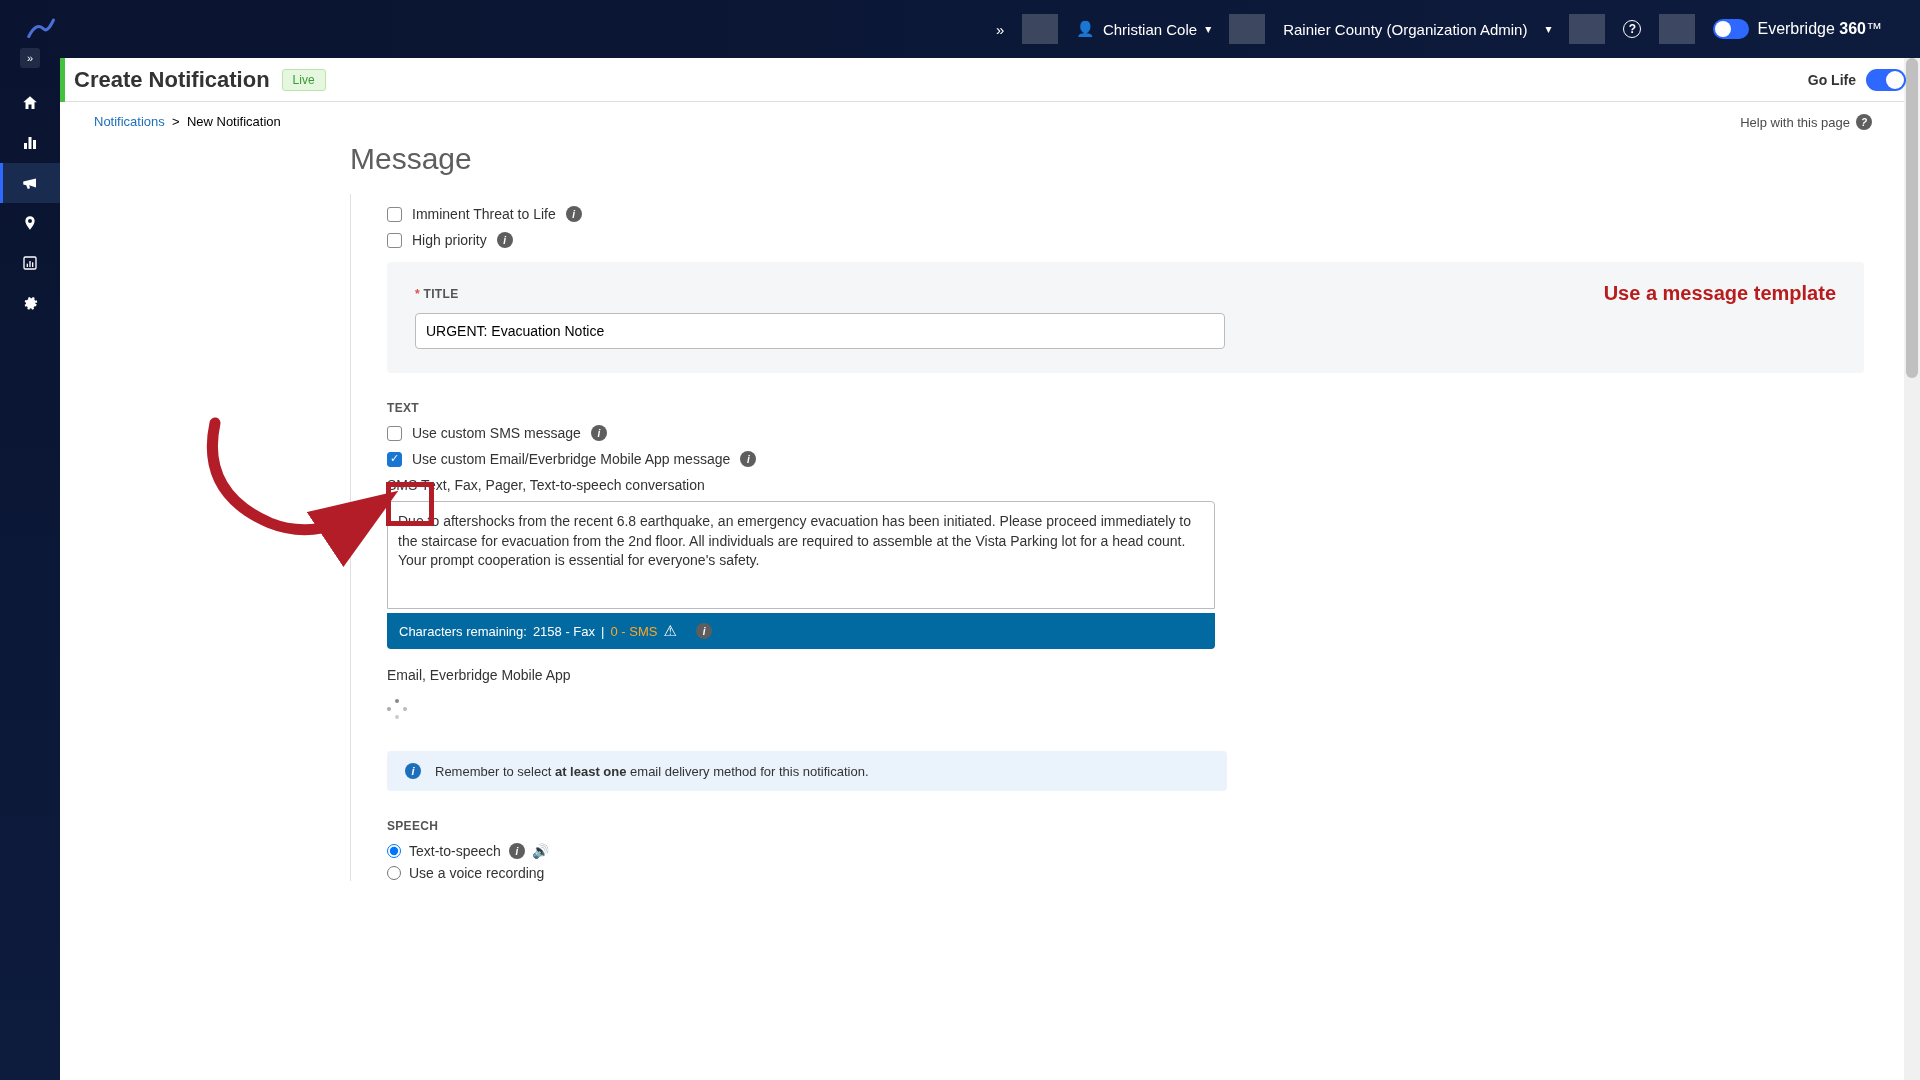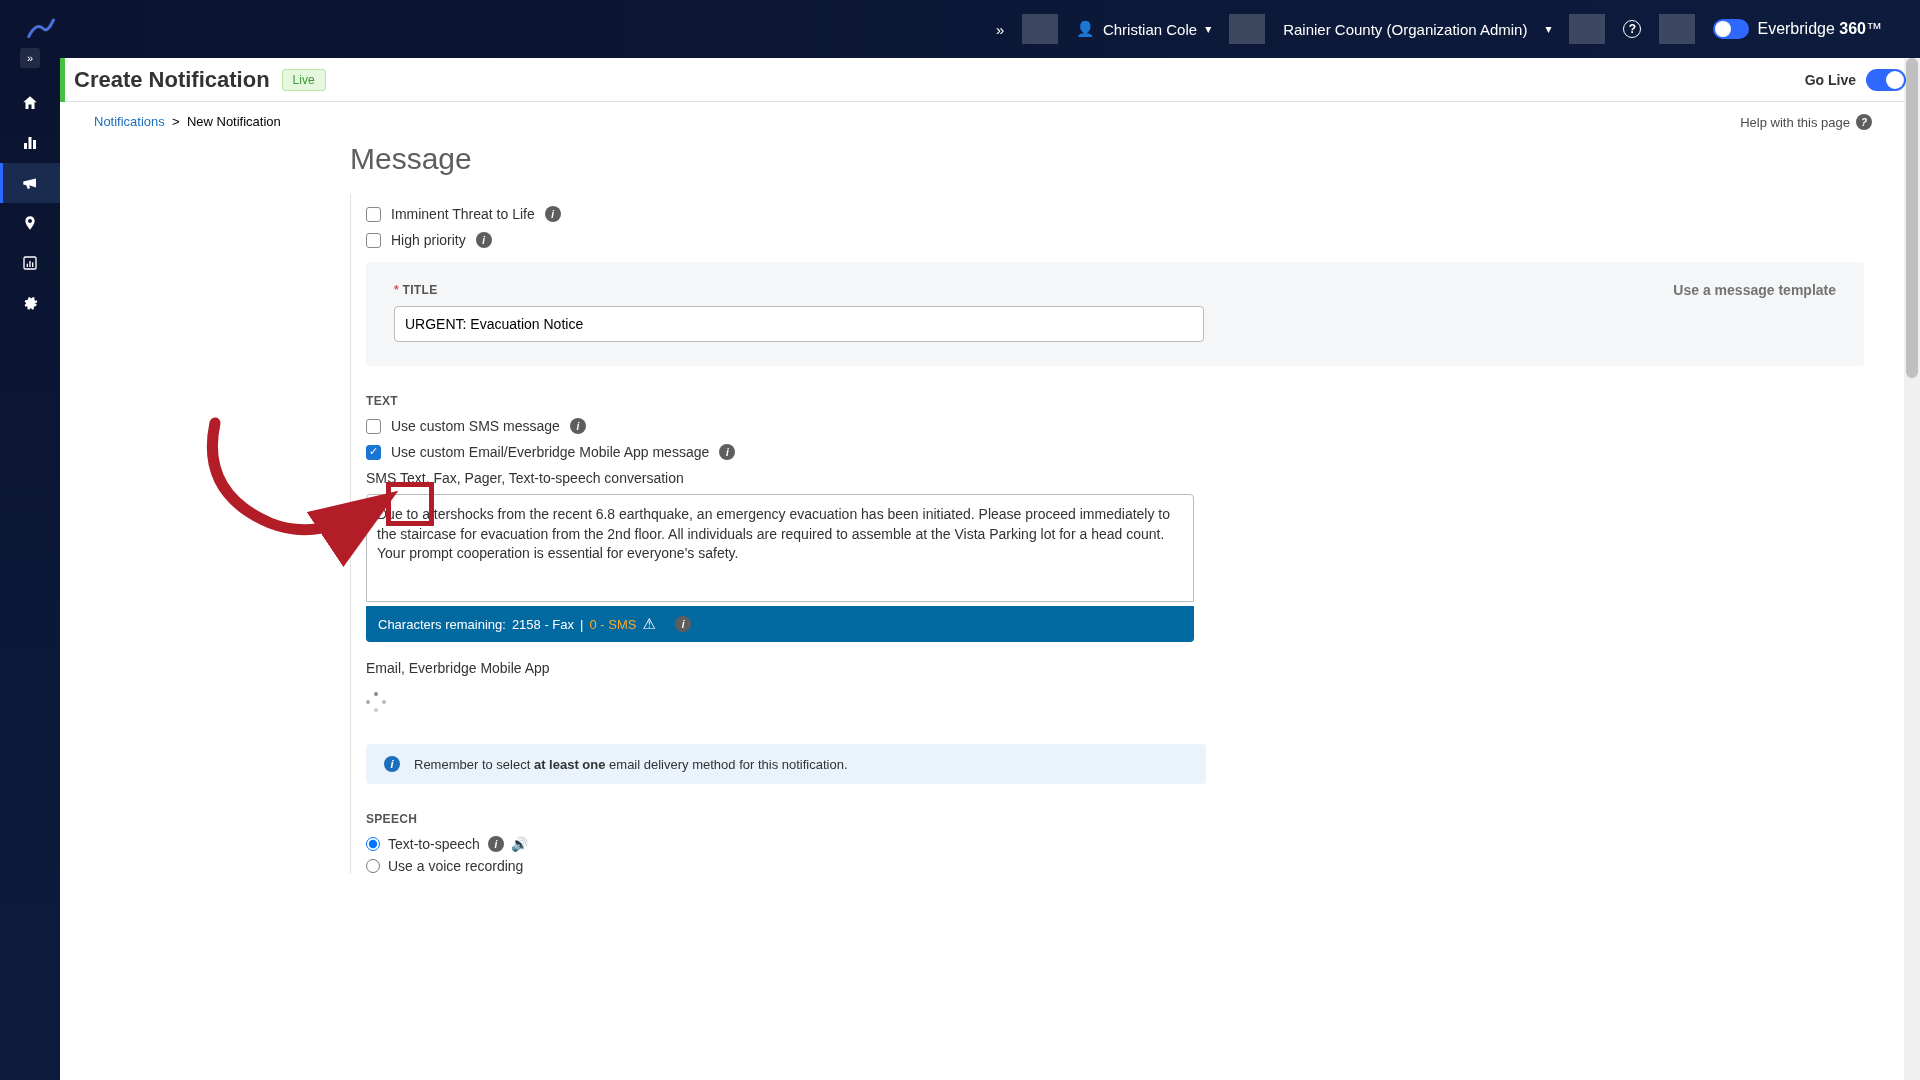--- a/index.html
+++ b/index.html
@@ -34,32 +34,32 @@
 .big-toggle { width: 40px; height: 22px; background: #2e68ff; border-radius: 11px; position: relative; cursor: pointer; }
 .big-toggle::after { content: ''; width: 18px; height: 18px; background: #fff; border-radius: 50%; position: absolute; top: 2px; right: 2px; }
 
 .content-area { position: absolute; top: 44px; left: 0; right: 16px; bottom: 0; }
 .breadcrumb-row { display: flex; padding: 12px 0 12px 34px; font-size: 13px; }
 .breadcrumb-row a { color: #1d6fbb; text-decoration: none; }
 .help-link { margin-left: auto; margin-right: 32px; color: #4b4b4b; font-size: 13px; display: flex; align-items: center; gap: 6px; cursor: pointer; }
 
 .form-wrapper { margin-left: 290px; margin-right: 40px; }
 .section-heading { font-size: 30px; font-weight: 400; color: #5e5e5e; margin-bottom: 18px; }
-.form-body { border-left: 1px solid #e0e0e0; padding-left: 15px; padding-top: 12px; }
+.form-body { border-left: 1px solid #e0e0e0; padding-left: 36px; padding-top: 12px; }
 
 .check-row { display: flex; align-items: center; gap: 10px; font-size: 14px; color: #333; margin-bottom: 10px; }
 .fake-check { width: 15px; height: 15px; border: 1px solid #888; border-radius: 3px; cursor: pointer; }
 .fake-check.checked { background: #1976d2; border-color: #1976d2; position: relative; }
 .fake-check.checked::after { content: '✓'; color: #fff; font-size: 11px; position: absolute; top: -1px; left: 2px; }
 
 .title-card { background: #f4f6f8; padding: 20px 28px 24px; border-radius: 4px; margin-top: 14px; }
 .title-card .row1 { display: flex; align-items: center; }
 .req { color: #d9534f; }
 .label-title { font-size: 12px; font-weight: 700; color: #555; letter-spacing: 0.3px; }
-.template-link { margin-left: auto; color: #737373; font-size: 14px; font-weight: 700; cursor: pointer; }
+.template-link { margin-left: auto; color: #b91c1c; font-size: 20px; font-weight: 700; cursor: pointer; }
 .title-input { width: 810px; height: 36px; border: 1px solid #bbb; border-radius: 4px; padding: 0 10px; font-size: 14px; margin-top: 8px; }
 
 .section-label { font-size: 12px; font-weight: 700; color: #555; letter-spacing: 0.3px; margin-top: 28px; margin-bottom: 10px; }
 .sub-label { font-size: 14px; color: #333; margin-top: 10px; margin-bottom: 8px; }
 .textarea-wrap { width: 828px; }
 .body-text { width: 100%; height: 108px; border: 1px solid #bbb; border-radius: 4px 4px 0 0; padding: 10px 20px 10px 10px; font-size: 14px; color: #333; resize: none; line-height: 1.4; }
 .char-bar { background: #0369a1; color: #fff; font-size: 13px; padding: 9px 12px; border-radius: 0 0 4px 4px; display: flex; align-items: center; gap: 6px; }
 .char-bar .orange { color: #ffa726; }
 
 .spinner { width: 20px; height: 20px; display: inline-block; position: relative; margin-top: 8px; }
@@ -155,21 +155,21 @@
 <div class="main">
   <div class="scrollbar-track">
     <div class="scrollbar-thumb"></div>
   </div>
 
   <div class="title-bar">
     <div class="greenbar"></div>
     <span class="page-title">Create Notification</span>
     <span class="live-badge">Live</span>
     <div class="golive-right">
-      <span>Go Live</span>
+      <span>Go Life</span>
       <span class="big-toggle"></span>
     </div>
   </div>
 
   <div class="content-area">
     <div class="breadcrumb-row">
       <a href="#">Notifications</a>
       &nbsp;&nbsp;<span>&gt;</span>&nbsp;&nbsp;
       <span>New Notification</span>
       <div class="help-link">

